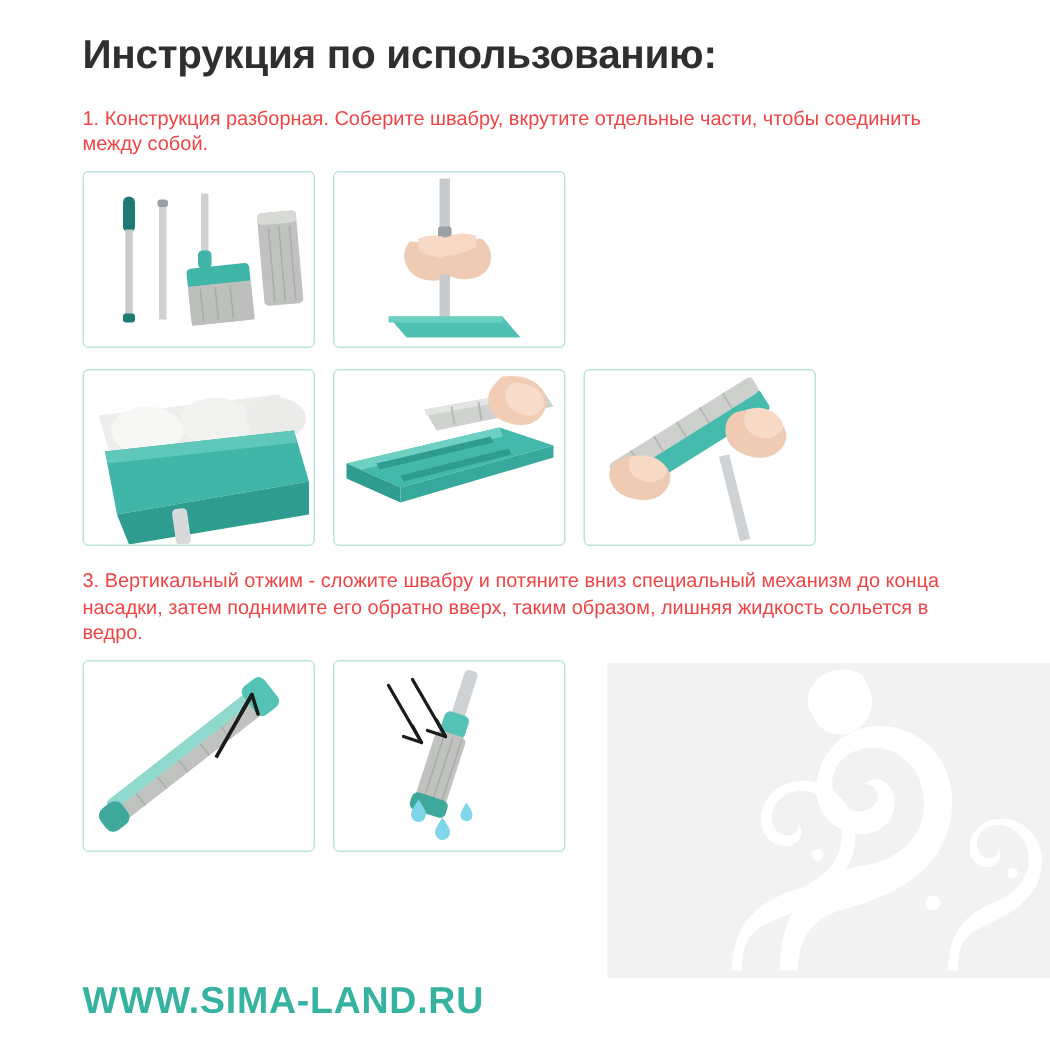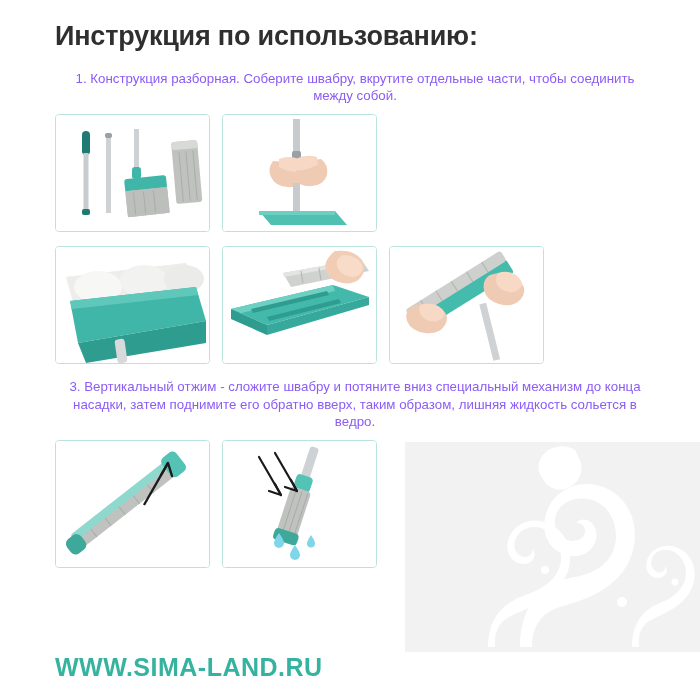--- a/index.html
+++ b/index.html
@@ -37,25 +37,24 @@
     font-size: 27px;
     font-weight: bold;
     color: #2f2f2f;
     letter-spacing: -0.2px;
     margin: 0 0 18px 0;
     line-height: 1.1;
   }
 
   .step-text {
     font-size: 13.3px;
-    color: #8b5cf6;
+    color: #ef4444;
     line-height: 1.33;
     margin: 0 0 9px 0;
     max-width: 600px;
-    text-align: center;
   }
 
   .row {
     display: flex;
     gap: 12px;
     margin-bottom: 14px;
   }
 
   .card {
     border: 1px solid #b9e4dd;

